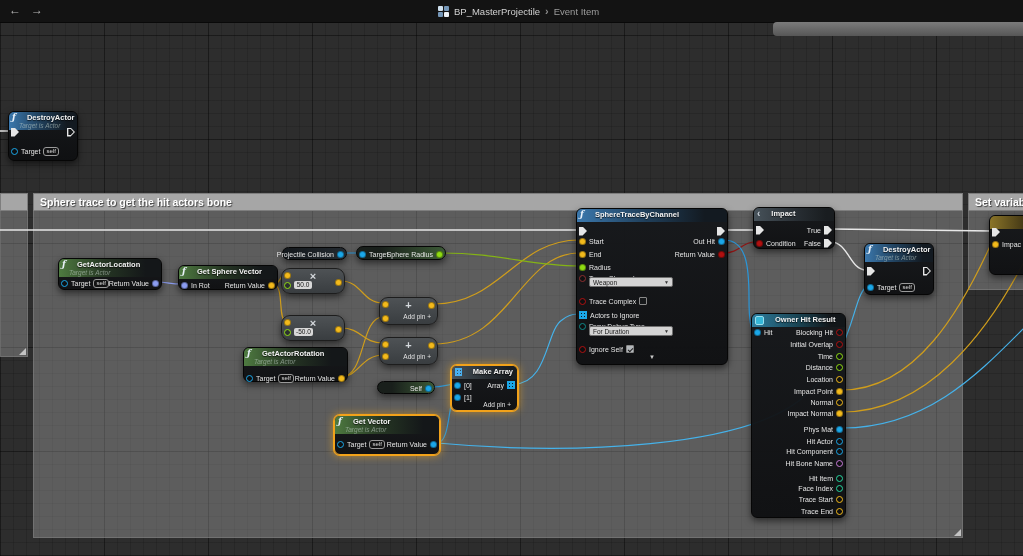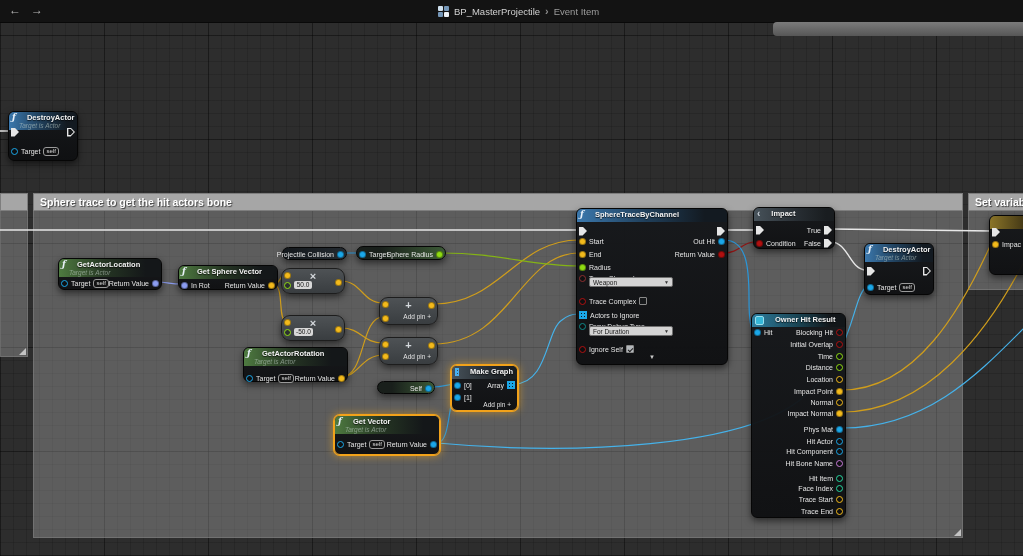--- a/index.html
+++ b/index.html
@@ -295,21 +295,21 @@
       <div class="node pill-green" style="left: 377px; top: 381px; width: 58px; height: 13px;">
         <div class="prow right" style="top: 1px;">
           <span class="pcirc" style="background: rgb(27, 167, 232); border: 1px solid rgba(0, 0, 0, 0.35);"></span>
           <div class="plabel">Self</div>
         </div>
       </div>
       <div class="node selected" style="left: 451px; top: 365px; width: 67px; height: 46px;">
         <div class="hdr hdr-slate">
           <div class="ic-grid"></div>
           <div class="htxt">
-            <div class="htitle">Make Graph</div>
+            <div class="htitle">Make Array</div>
           </div>
         </div>
         <div class="prow left" style="top: 14px;">
           <span class="pcirc" style="background: rgb(27, 167, 232); border: 1px solid rgba(0, 0, 0, 0.35);"></span>
           <div class="plabel">[0]</div>
         </div>
         <div class="prow left" style="top: 26px;">
           <span class="pcirc" style="background: rgb(27, 167, 232); border: 1px solid rgba(0, 0, 0, 0.35);"></span>
           <div class="plabel">[1]</div>
         </div>

